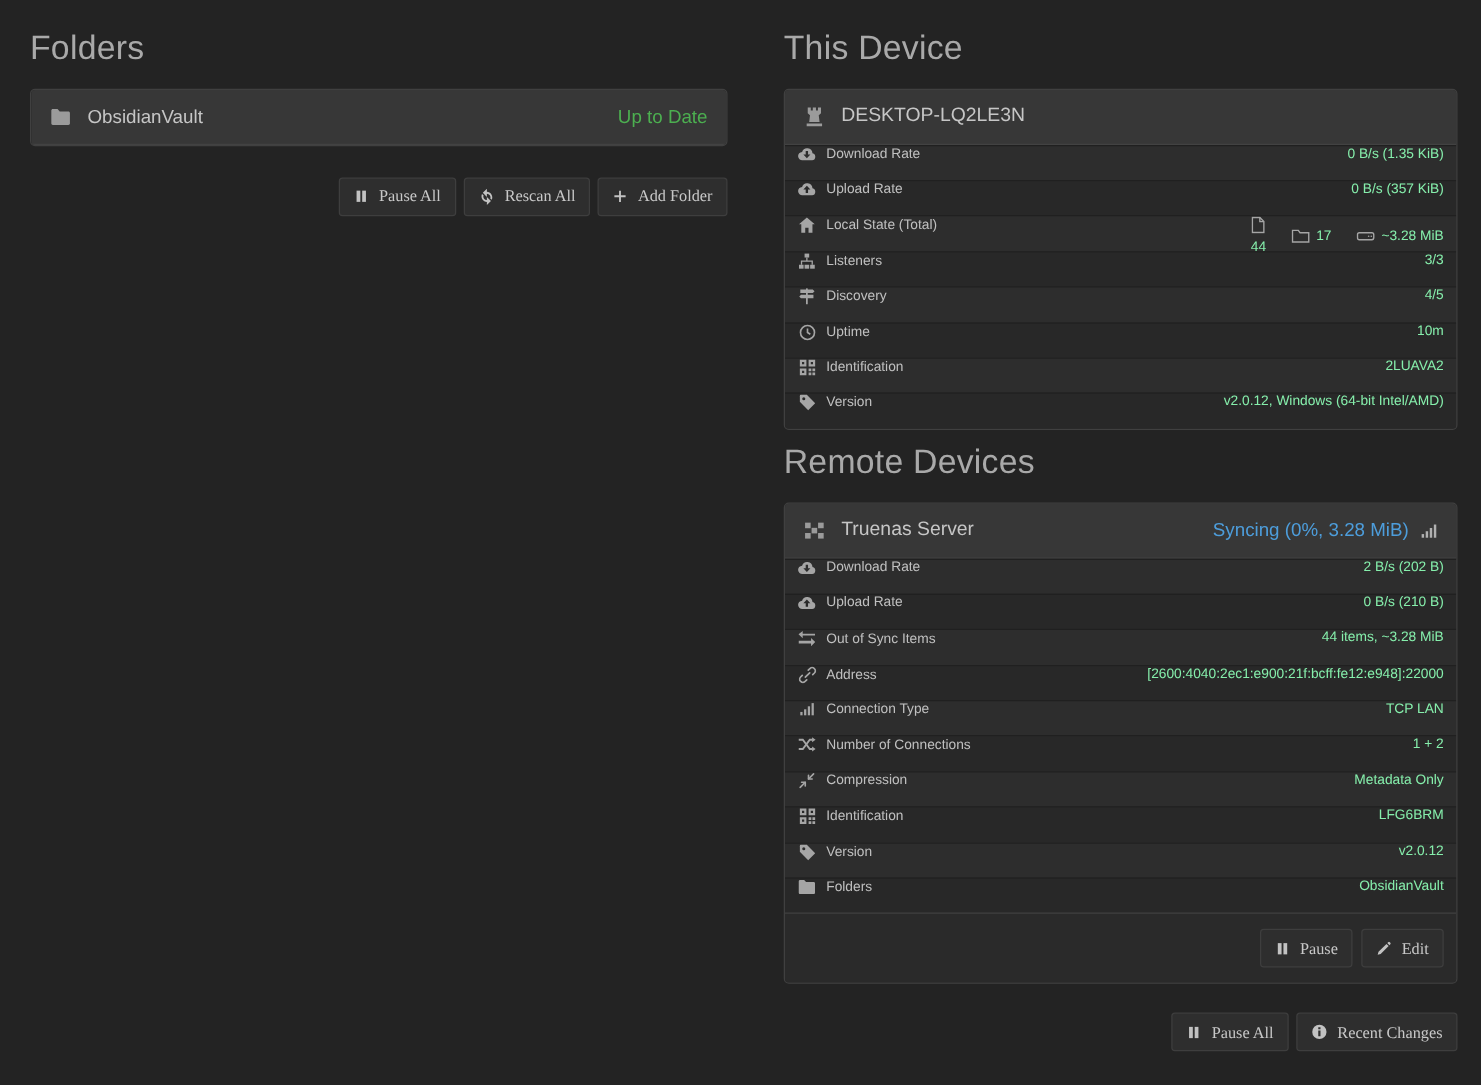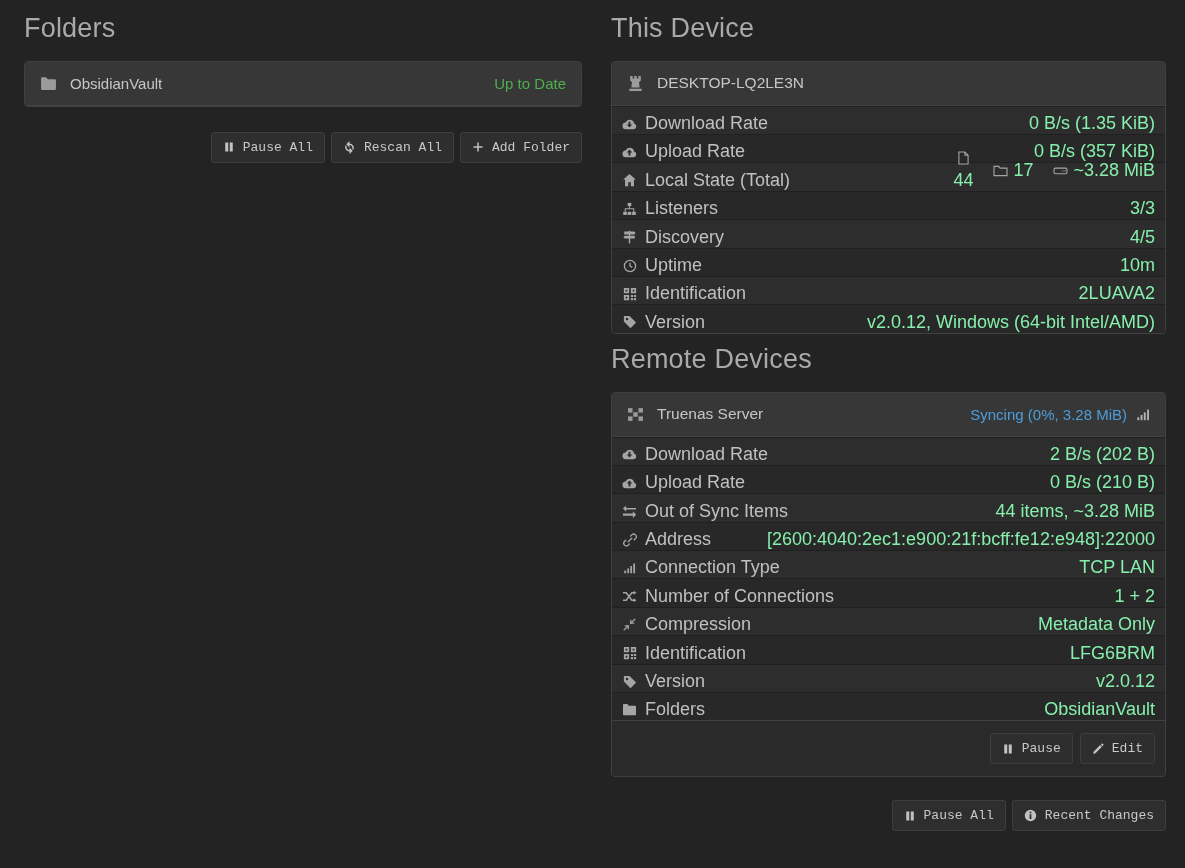--- a/index.html
+++ b/index.html
@@ -5,21 +5,21 @@
   html,body{margin:0;padding:0;}
   body{
     width:1185px;height:868px;
     background:#232323;
     font-family:"Liberation Sans","DejaVu Sans",sans-serif;
     color:#c3c3c3;
     overflow:hidden;
     box-sizing:border-box;
   }
   *{box-sizing:border-box;}
-  .page{display:flex;gap:29px;padding:3px 19px 0 24px;}
+  .page{display:flex;gap:45px;padding:13px 19px 0 24px;}
   .col-left{width:558px;flex:none;}
   .col-right{flex:1;min-width:0;}
   h2.sec-title{
     font-size:27px;font-weight:400;color:#a9a9a9;
     margin:11px 0 17px 0;line-height:1.1;letter-spacing:.2px;
   }
   
   .panel{
     border:1px solid #404040;border-radius:4px;
     background:#2a2a2a;overflow:hidden;
@@ -29,43 +29,43 @@
     display:flex;align-items:center;gap:13px;
     padding:0 15px;border-bottom:1px solid #424242;
   }
   .panel-heading .hicon{color:#9b9b9b;display:inline-flex;flex:none;}
   .hname{font-size:15.5px;color:#c6c6c6;white-space:nowrap;overflow:hidden;}
   .hstatus{margin-left:auto;font-size:15px;white-space:nowrap;display:inline-flex;align-items:center;gap:9px;}
   .green{color:#4caf50;}
   .blue{color:#4d9ddb;}
   
   .trow{
-    height:28.4px;display:flex;align-items:flex-end;
-    padding:0 10px;font-size:18px;
+    height:28.4px;display:flex;align-items:flex-start;
+    padding:0 10px;font-size:11px;
     background:#282828;border-top:1px solid #202020;
   }
   .trow:first-child{border-top:none;}
   .trow.odd{background:#2d2d2d;}
   .rlabel{display:inline-flex;align-items:center;gap:8px;color:#c0c0c0;white-space:nowrap;}
   .ricon{color:#a5a5a5;display:inline-flex;flex:none;width:15px;justify-content:center;}
   .rvalue{margin-left:auto;color:#86efac;white-space:nowrap;display:inline-flex;align-items:center;gap:6px;}
   .trow.odd .cut{fill:#2d2d2d;}
   .trow .cut{fill:#282828;}
   .lsgroup{display:inline-flex;align-items:center;gap:5px;margin-left:14px;}
   .lsgroup .ricon{width:auto;}
   
   .panel-footer{
     border-top:1px solid #404040;background:#2a2a2a;
     padding:12px 10px;display:flex;justify-content:flex-end;gap:7px;align-items:center;
   }
   
   .btn{
     display:inline-flex;align-items:center;gap:8px;
     background:#2e2e2e;border:1px solid #3e3e3e;border-radius:3px;
-    color:#c8c8c8;font-size:13px;font-family:Liberation Mono, monospace;
+    color:#c8c8c8;font-size:13px;font-family:Liberation Serif, serif;
     padding:0 11px;height:31px;cursor:pointer;white-space:nowrap;
   }
   .btn .bicon{display:inline-flex;color:#c2c2c2;}
   .btn-row{display:flex;justify-content:flex-end;gap:6px;margin-top:25px;}
   .btn-row.bottom{margin-top:23px;}
   .remote-title{margin-top:30px;}
   .folder-name{font-size:15px;color:#c6c6c6;}
   svg{display:block;}
 </style>
 </head>

